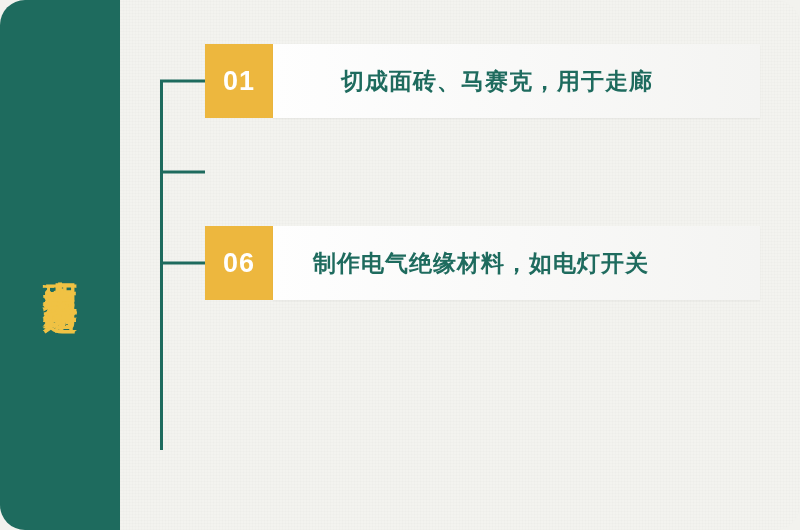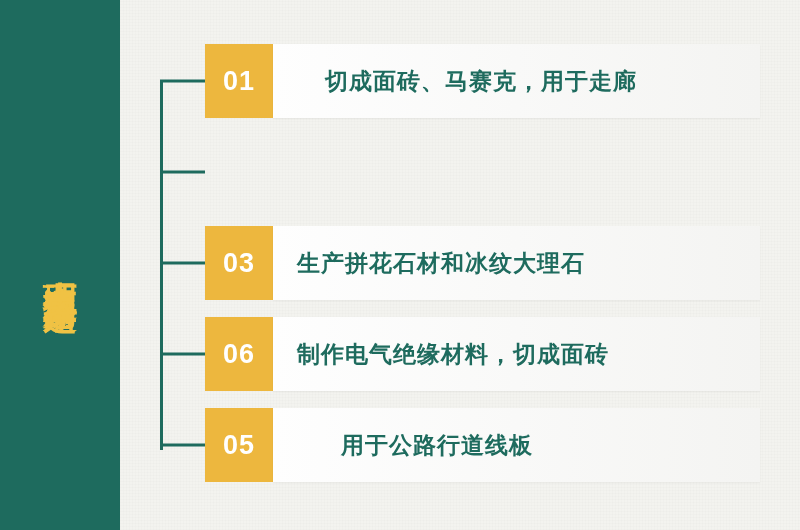--- a/index.html
+++ b/index.html
@@ -15,20 +15,21 @@
   }
   .canvas {
     position: relative;
     width: 800px;
     height: 530px;
     background:
       repeating-linear-gradient(0deg, rgba(0,0,0,0.012) 0px, rgba(0,0,0,0.012) 1px, rgba(255,255,255,0) 1px, rgba(255,255,255,0) 3px),
       repeating-linear-gradient(90deg, rgba(0,0,0,0.012) 0px, rgba(0,0,0,0.012) 1px, rgba(255,255,255,0) 1px, rgba(255,255,255,0) 3px),
       #f3f3ef;
     overflow: hidden;
+    border-radius: 25px;
   }
   
   .title-panel {
     position: absolute;
     left: 0;
     top: 0;
     width: 120px;
     height: 530px;
     background: #1e6b5e;
     display: flex;
@@ -94,21 +95,21 @@
     font-size: 27px;
     font-weight: bold;
     letter-spacing: 1px;
     font-family: "Liberation Sans", sans-serif;
   }
   .text-box {
     flex: 1 1 auto;
     background: linear-gradient(90deg, #fefefe 0%, #f4f4f2 100%);
     display: flex;
     align-items: center;
-    padding-left: 24px;
+    padding-left: 40px;
     padding-right: 16px;
     box-shadow: 0 1px 2px rgba(0,0,0,0.05);
   }
   .item-text {
     color: #1e6b5e;
     font-size: 23px;
     font-weight: bold;
     letter-spacing: 1px;
     font-family: "DejaVu Sans", "Liberation Sans", sans-serif;
     white-space: nowrap;
@@ -138,44 +139,26 @@
       </div>
       <div class="text-box">
         <span class="item-text">切成面砖、马赛克，用于走廊</span>
       </div>
     </div>
 
     <div class="row row-2">
       <div class="connector"></div>
     </div>
 
-    <div class="row row-3">
-      <div class="connector"></div>
-      <div class="num-box">
-        <span class="num-text">03</span>
-      </div>
-      <div class="text-box">
-        <span class="item-text">生产拼花石材和冰纹大理石</span>
-      </div>
-    </div>
 
     <div class="row row-4">
       <div class="connector"></div>
       <div class="num-box">
         <span class="num-text">06</span>
       </div>
       <div class="text-box">
-        <span class="item-text">制作电气绝缘材料，切成面砖</span>
+        <span class="item-text">制作电气绝缘材料，如电灯开关</span>
       </div>
     </div>
 
-    <div class="row row-5">
-      <div class="connector"></div>
-      <div class="num-box">
-        <span class="num-text">05</span>
-      </div>
-      <div class="text-box">
-        <span class="item-text">用于公路行道线板</span>
-      </div>
-    </div>
 
   </div>
 </div>
 
 </body></html>

